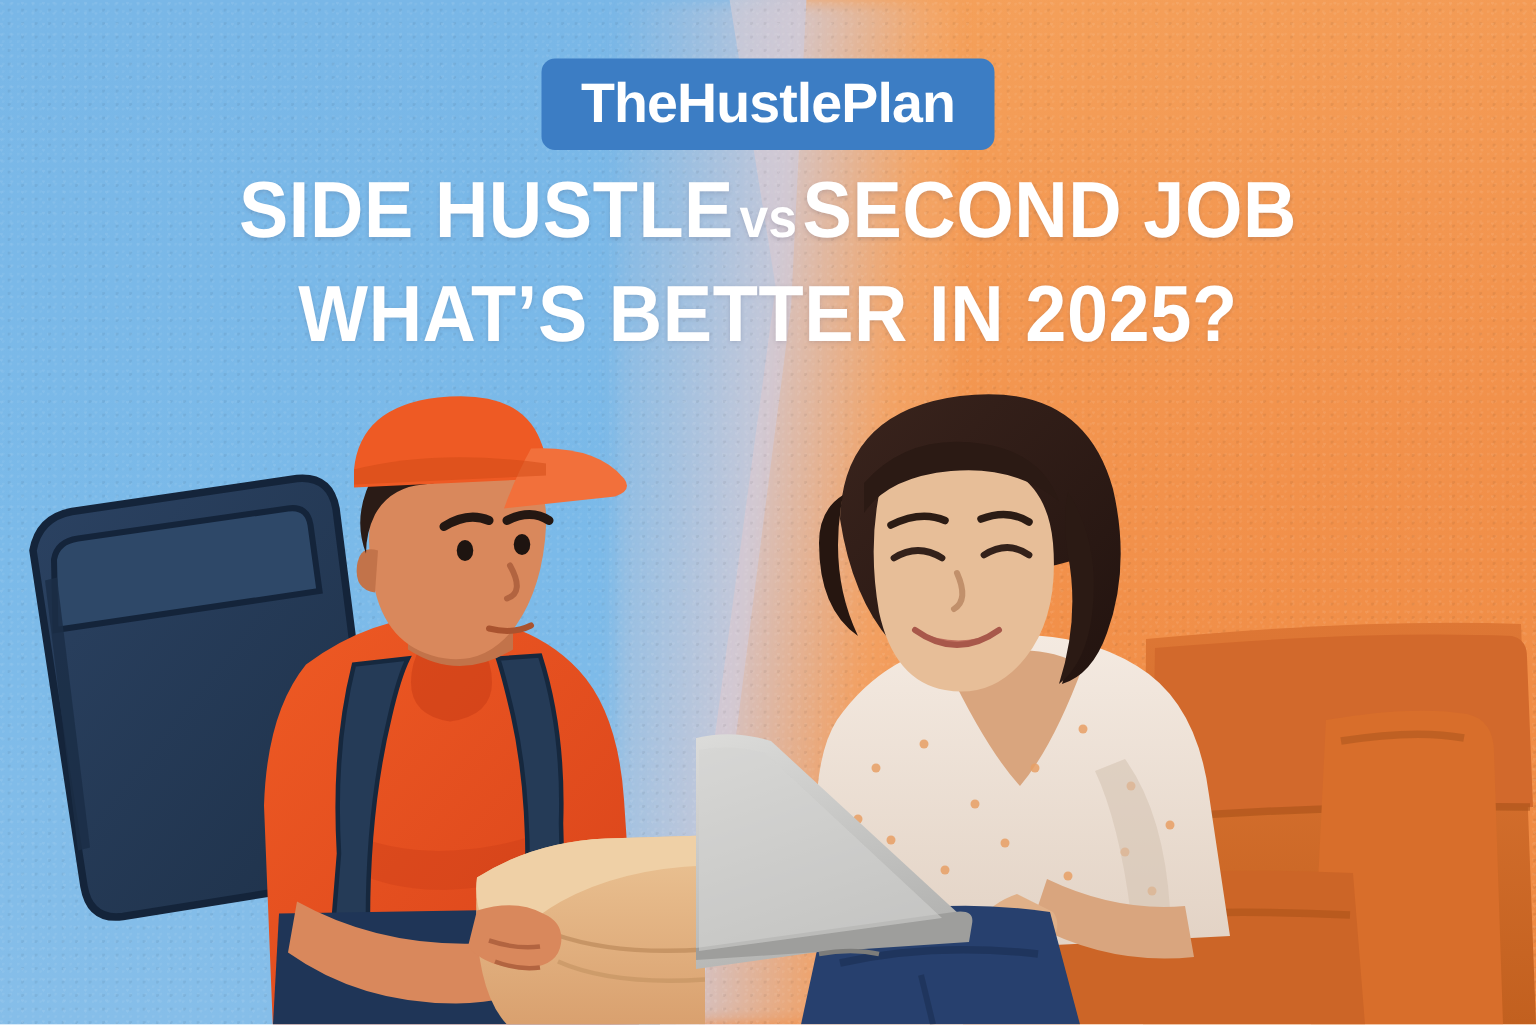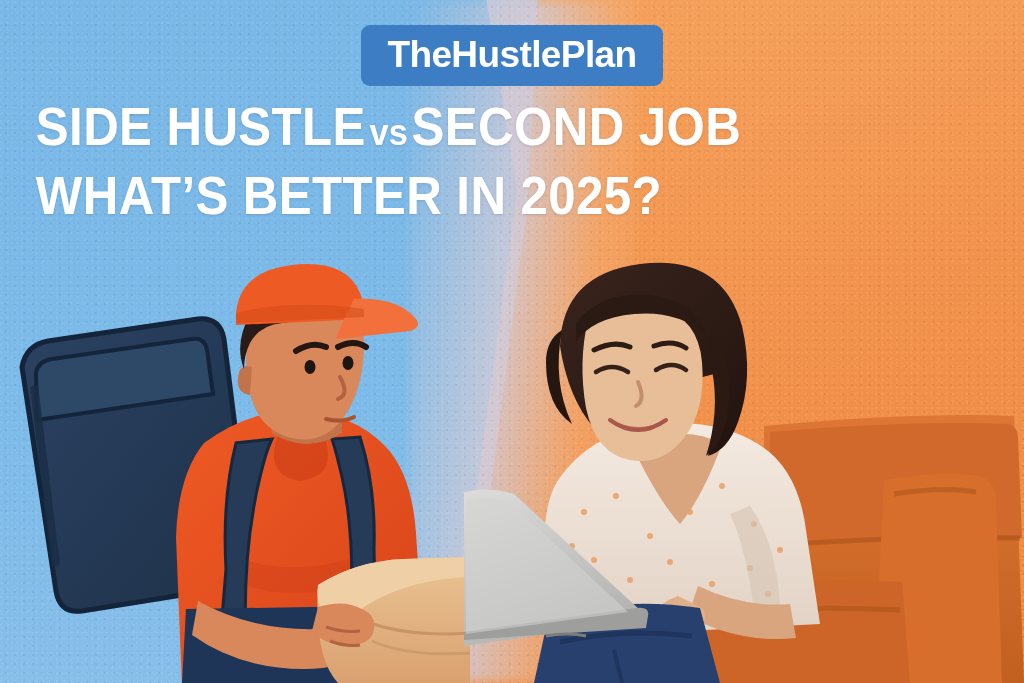--- a/index.html
+++ b/index.html
@@ -40,27 +40,27 @@
     background-image:
       radial-gradient(circle at 12% 28%, rgba(255,255,255,.5) 0 1px, transparent 1px),
       radial-gradient(circle at 67% 74%, rgba(0,0,0,.35) 0 1px, transparent 1px),
       radial-gradient(circle at 41% 55%, rgba(255,255,255,.35) 0 1px, transparent 1px);
     background-size:7px 7px, 9px 9px, 5px 5px;
   }
 
   
   .header { position:absolute; top:0; left:0; width:1024px; z-index:40; text-align:center; }
   .badge {
-    display:inline-block; margin-top:25px;
+    display:inline-block; margin-top:39px;
     background:#3C7DC4; color:#FFFFFF;
     border-radius:9px; padding:11px 26px 13px;
     font-size:37px; font-weight:bold; letter-spacing:-0.6px; line-height:1;
     font-family:"Liberation Sans", sans-serif;
   }
-  .headline { margin-top:14px; color:#FFFFFF; text-align:left; }
+  .headline { margin-top:14px; color:#FFFFFF; text-align:center; }
   .hline {
     font-size:53px; font-weight:bold; line-height:1.03;
     letter-spacing:0.4px; transform:scaleX(0.93); transform-origin:center;
     text-shadow:0 1px 3px rgba(60,60,90,0.18);
     white-space:nowrap;
   }
   .hline2 { margin-top:14px; }
   .vs { font-size:37px; text-transform:lowercase; letter-spacing:0px; padding:0 4px; }
 
   

